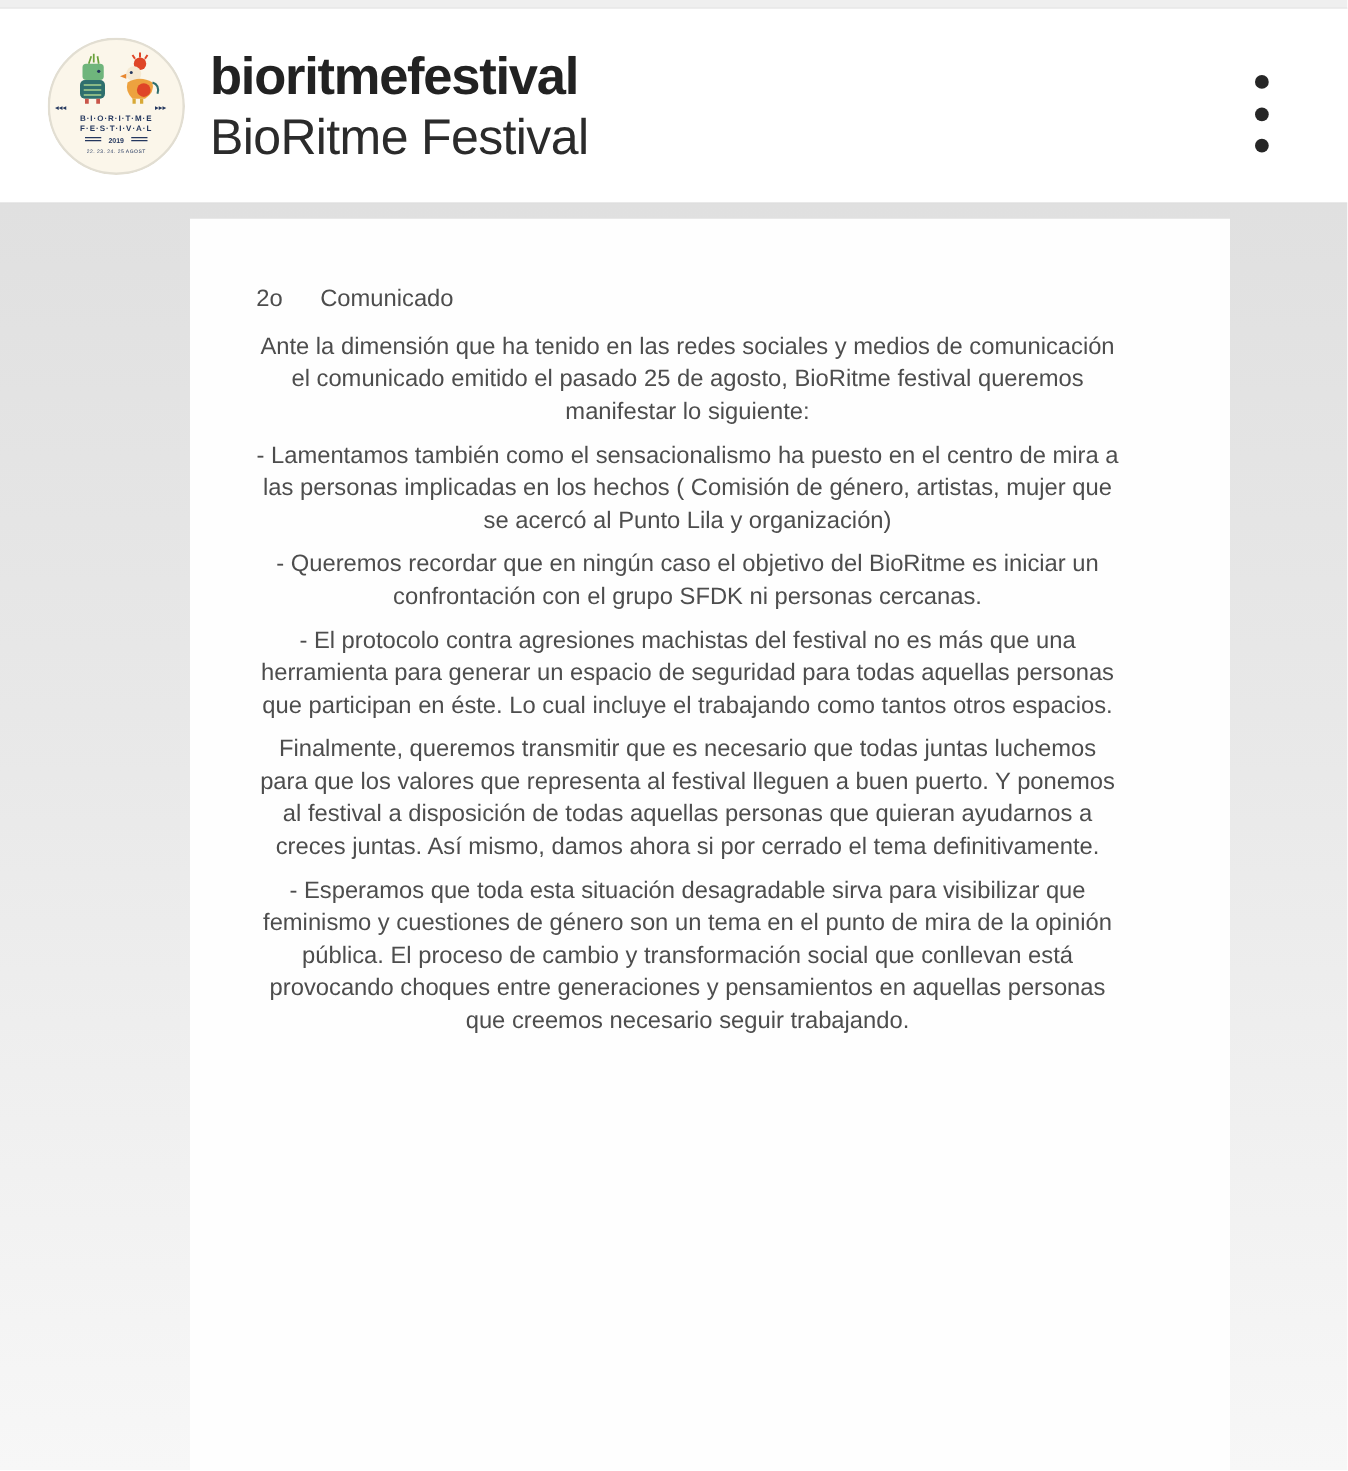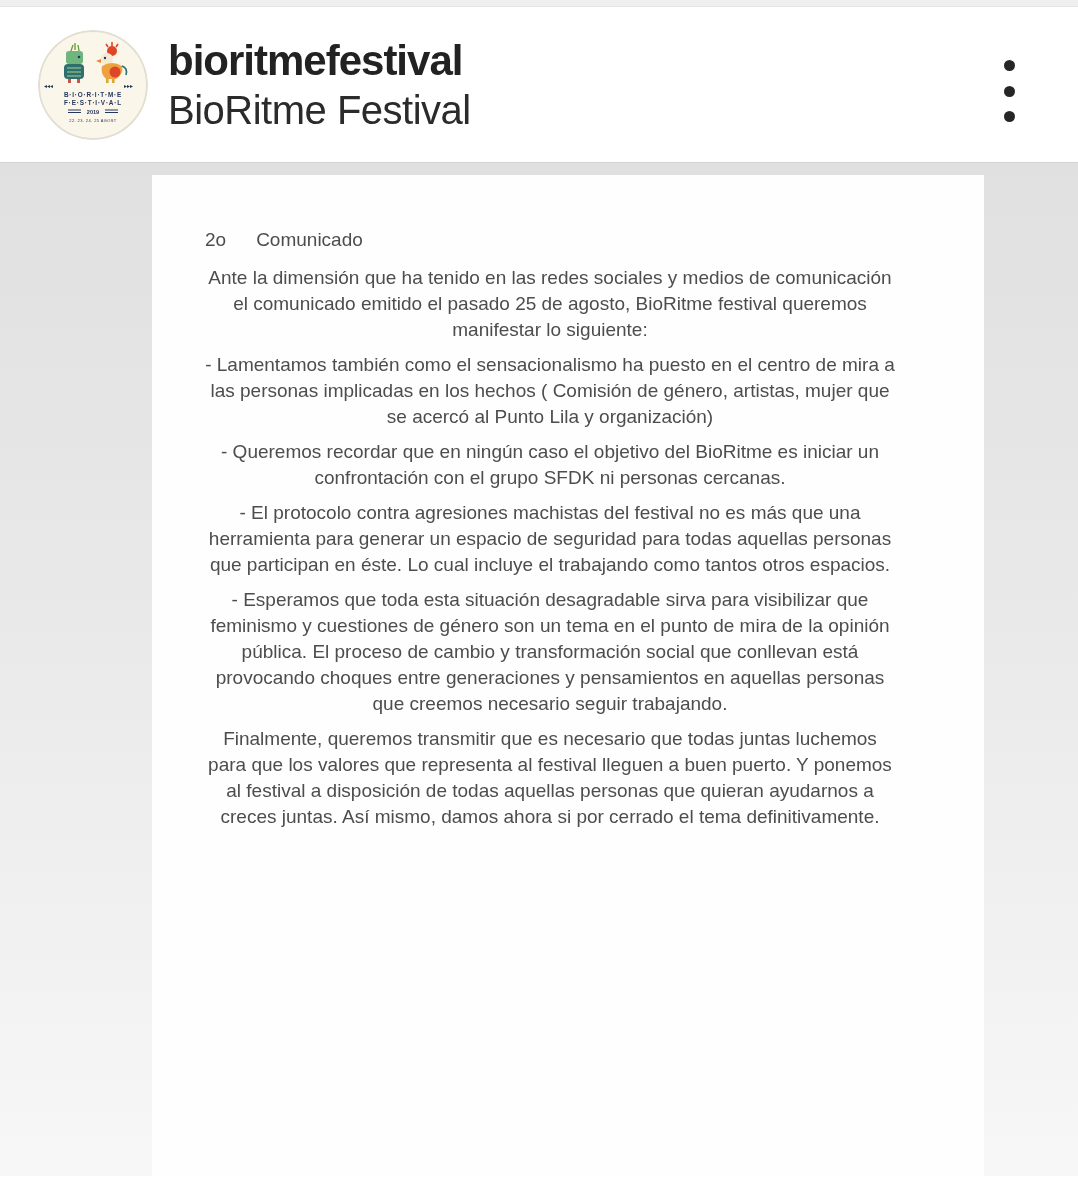--- a/index.html
+++ b/index.html
@@ -119,19 +119,19 @@
   </header>
 
   <main class="content">
     <div class="paper">
       <h2 class="doc-title"><span>2o</span><span class="tgap">Comunicado</span></h2>
       <div>
           <p class="doc-par">Ante la dimensión que ha tenido en las redes sociales y medios de comunicación el comunicado emitido el pasado 25 de agosto, BioRitme festival queremos manifestar lo siguiente:</p>
           <p class="doc-par">- Lamentamos también como el sensacionalismo ha puesto en el centro de mira a las personas implicadas en los hechos ( Comisión de género, artistas, mujer que se acercó al Punto Lila y organización)</p>
           <p class="doc-par">- Queremos recordar que en ningún caso el objetivo del BioRitme es iniciar un confrontación con el grupo SFDK ni personas cercanas.</p>
           <p class="doc-par">- El protocolo contra agresiones machistas del festival no es más que una herramienta para generar un espacio de seguridad para todas aquellas personas que participan en éste. Lo cual incluye el trabajando como tantos otros espacios.</p>
+          <p class="doc-par">Finalmente, queremos transmitir que es necesario que todas juntas luchemos para que los valores que representa al festival lleguen a buen puerto. Y ponemos al festival a disposición de todas aquellas personas que quieran ayudarnos a creces juntas. Así mismo, damos ahora si por cerrado el tema definitivamente.</p>
           <p class="doc-par">- Esperamos que toda esta situación desagradable sirva para visibilizar que feminismo y cuestiones de género son un tema en el punto de mira de la opinión pública. El proceso de cambio y transformación social que conllevan está provocando choques entre generaciones y pensamientos en aquellas personas que creemos necesario seguir trabajando.</p>
-          <p class="doc-par">Finalmente, queremos transmitir que es necesario que todas juntas luchemos para que los valores que representa al festival lleguen a buen puerto. Y ponemos al festival a disposición de todas aquellas personas que quieran ayudarnos a creces juntas. Así mismo, damos ahora si por cerrado el tema definitivamente.</p>
         </div>
     </div>
   </main>
 
 </div>
 
 </body></html>

